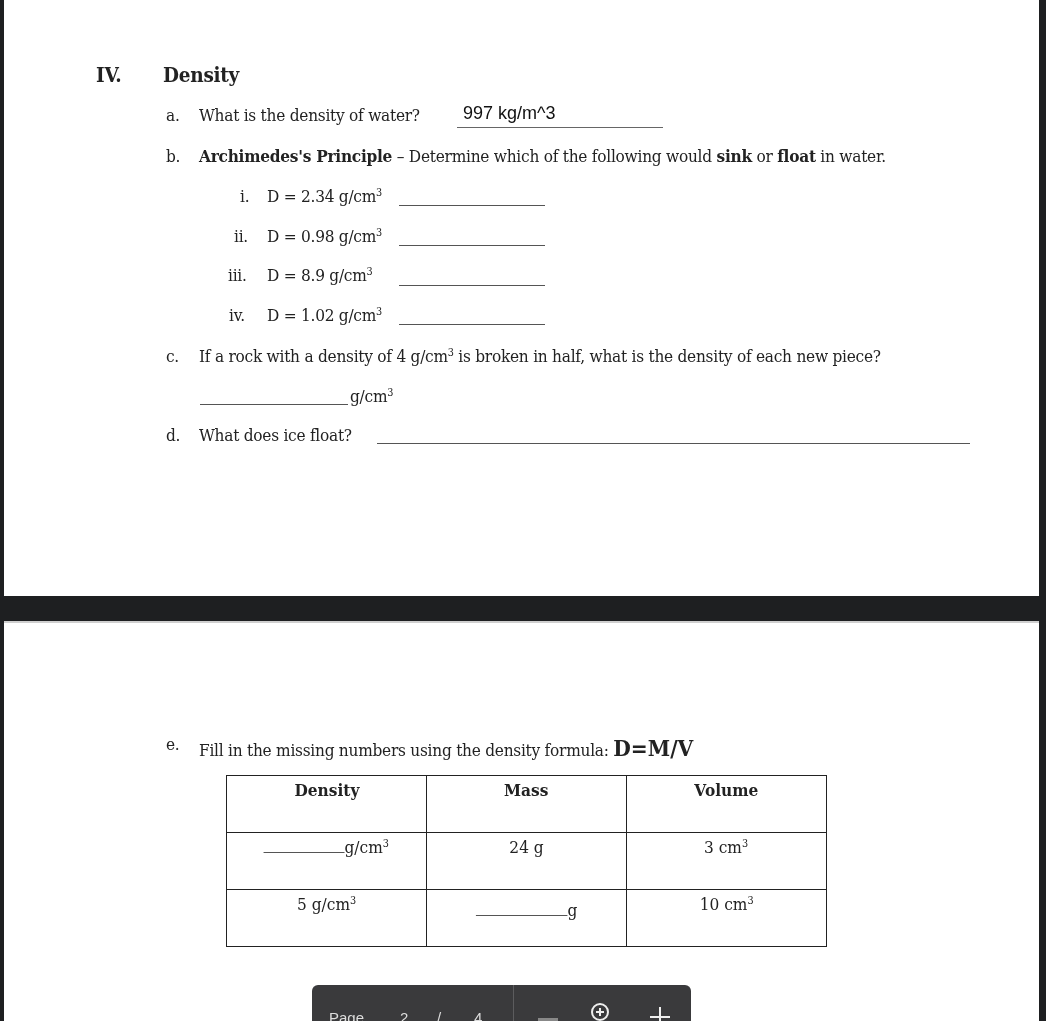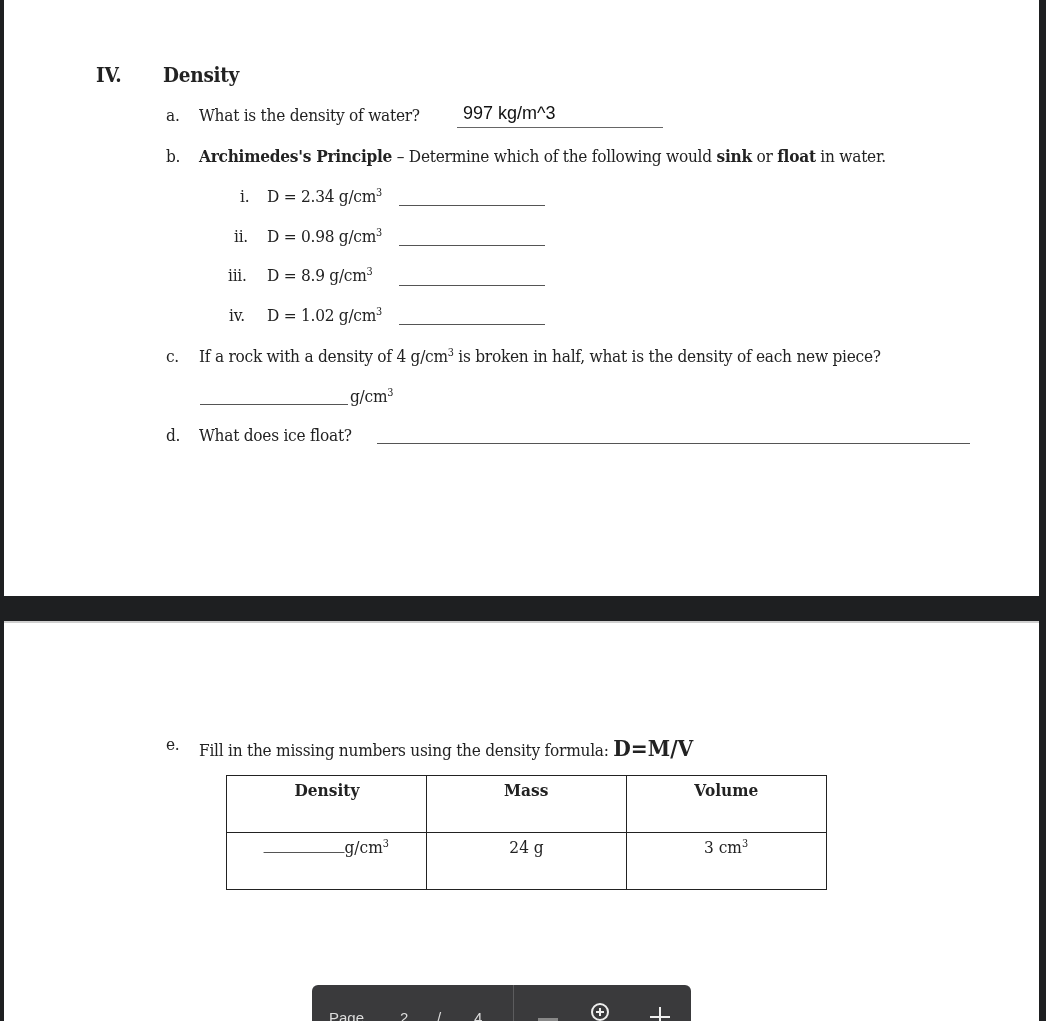--- a/index.html
+++ b/index.html
@@ -104,20 +104,25 @@
       <tr>
     <td class="b"><span class="inner">Density</span></td>
     <td class="b"><span class="inner">Mass</span></td>
     <td class="b"><span class="inner">Volume</span></td>
   </tr>
   <tr>
     <td><span class="inner"><span class="blank" style="width:92px;"></span><span>g/cm</span><sup>3</sup></span></td>
     <td><span class="inner"><span>24 g</span></span></td>
     <td><span class="inner"><span>3 cm</span><sup>3</sup></span></td>
   </tr>
+  <tr>
+    <td><span class="inner"><span>5 g/cm</span><sup>3</sup></span></td>
+    <td><span class="inner" style="padding-top:6px;"><span class="blank" style="width:104px;"></span><span>g</span></span></td>
+    <td><span class="inner"><span>10 cm</span><sup>3</sup></span></td>
+  </tr>
 </tbody>
   </table>
 
 <div class="toolbar">
   <span class="tb-item" style="left:17px;">Page</span>
   <span class="tb-item" style="left:88px;">2</span>
   <span class="tb-item" style="left:125px;">/</span>
   <span class="tb-item" style="left:162px;">4</span>
   <div class="tb-divider"></div>
   <div class="icon-minus"></div>

